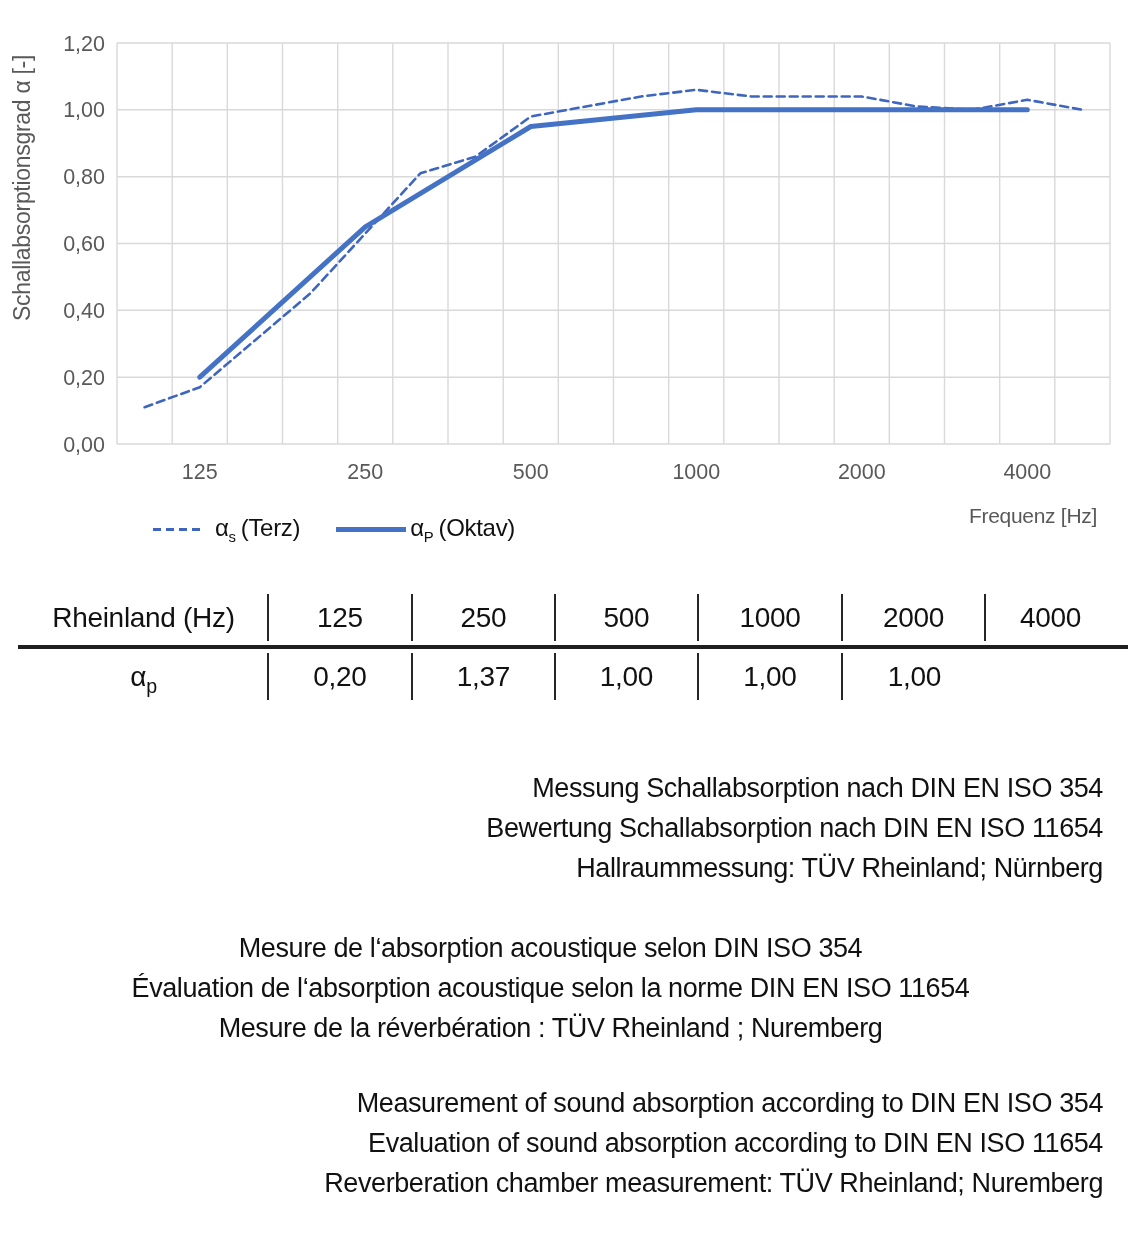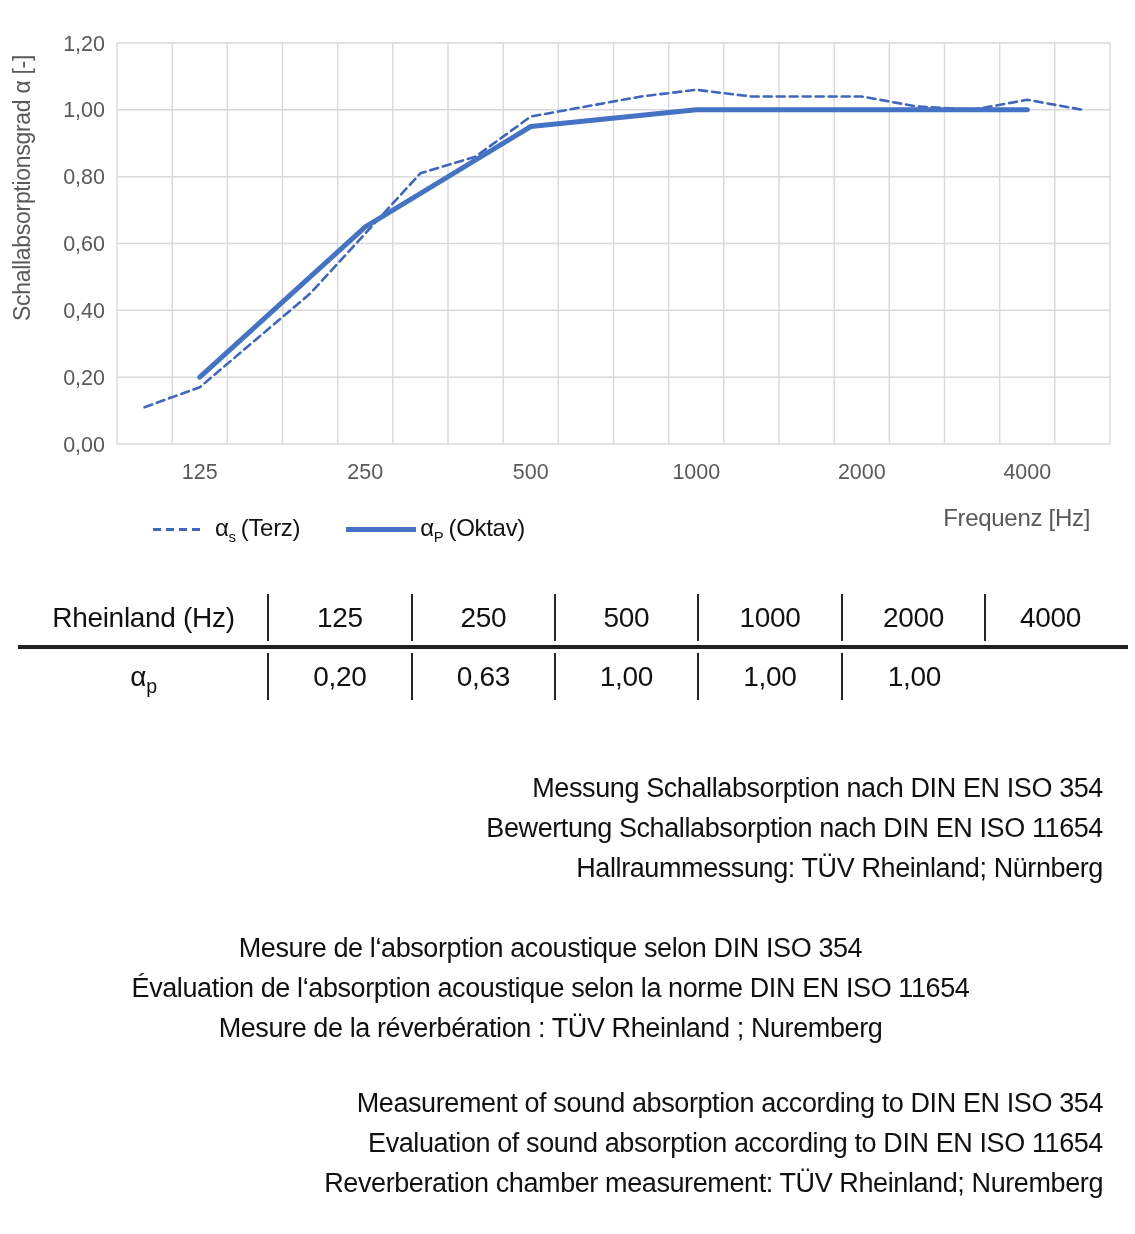--- a/index.html
+++ b/index.html
@@ -5,26 +5,26 @@
   html,body{margin:0;padding:0;background:#fff;}
   body{
     width:1135px;height:1234px;position:relative;overflow:hidden;
     font-family:"Liberation Sans", sans-serif;color:#1a1a1a;
   }
   .page{position:absolute;inset:0;}
   
   #chart-svg{position:absolute;left:0;top:0;}
   svg text{font-family:"Liberation Sans", sans-serif;}
   .xlabel{
-    position:absolute;top:504px;right:45px;
-    font-size:24px;color:#595959;letter-spacing:-0.3px;
+    position:absolute;top:504px;right:38px;
+    font-size:21px;color:#595959;letter-spacing:-0.3px;
   }
   .legend{
     position:absolute;left:153px;top:514px;
-    display:flex;align-items:flex-start;gap:46px;
+    display:flex;align-items:flex-start;gap:36px;
   }
   .legend-item{display:flex;align-items:center;}
   .swatch-dashed{width:52px;height:3px;margin-right:10px;}
   .swatch-solid{width:70px;height:5px;margin-right:4px;}
   .legend-text{font-size:24px;color:#111;letter-spacing:-0.3px;white-space:nowrap;}
   .legend-text sub{font-size:0.62em;margin-right:5px;}
   
   .abs-table{
     position:absolute;left:20px;top:588px;width:1095px;height:118px;
   }
@@ -120,21 +120,21 @@
       <div class="abs-cell">250</div>
       <div class="abs-cell">500</div>
       <div class="abs-cell">1000</div>
       <div class="abs-cell">2000</div>
       <div class="abs-cell">4000</div>
     </div>
     <div class="abs-hline"></div>
     <div class="abs-row">
       <div class="abs-cell"><span>α</span><sub>p</sub></div>
       <div class="abs-cell">0,20</div>
-      <div class="abs-cell">0,63</div>
+      <div class="abs-cell">1,37</div>
       <div class="abs-cell">1,00</div>
       <div class="abs-cell">1,00</div>
       <div class="abs-cell">1,00</div>
     </div>
   </div>
 
   <div class="note note-german">
     <div>Messung Schallabsorption nach DIN EN ISO 354</div>
     <div>Bewertung Schallabsorption nach DIN EN ISO 11654</div>
     <div>Hallraummessung: TÜV Rheinland; Nürnberg</div>

